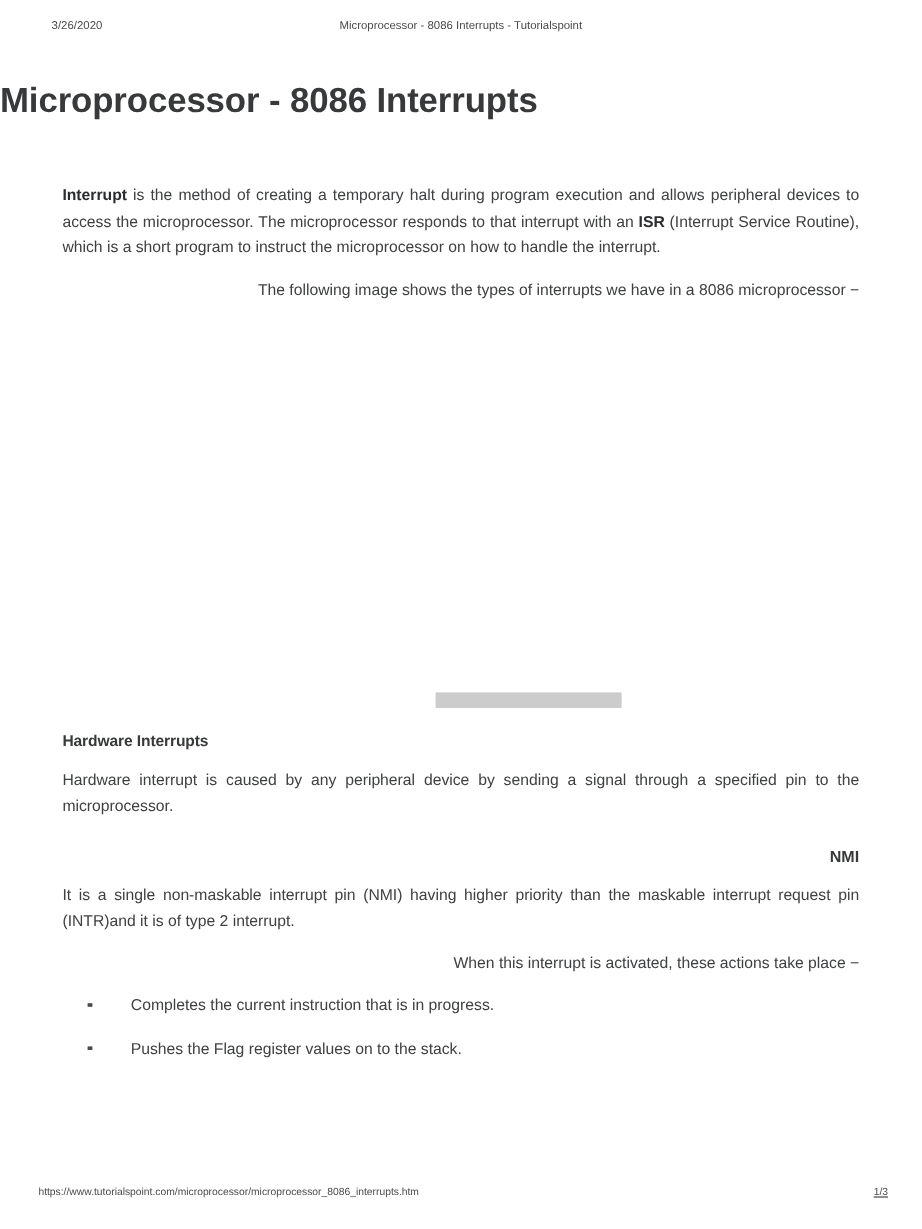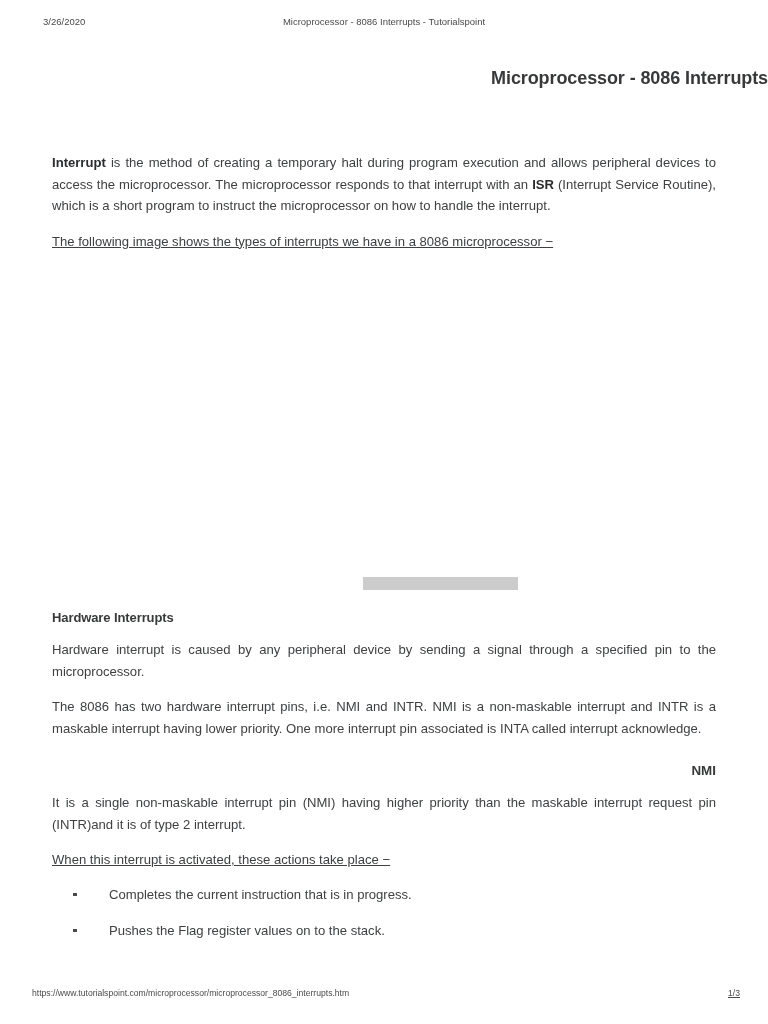--- a/index.html
+++ b/index.html
@@ -41,42 +41,42 @@
     text-align: center;
     white-space: nowrap;
   }
 
   
   .page-title {
     position: absolute;
     top: 68px;
     left: 0;
     width: 768px;
-    text-align: right;
-    font-size: 18px;
+    text-align: left;
+    font-size: 29px;
     font-weight: bold;
     color: #38393a;
     letter-spacing: -0.1px;
   }
 
   
   .content {
     position: absolute;
     left: 52px;
     top: 152px;
     width: 664px;
   }
   p.para {
     margin: 0 0 14px 0;
     font-size: 13.1px;
     line-height: 21.5px;
     text-align: justify;
     color: #3f4042;
   }
-  p.para.nojust { text-align: left; text-decoration: underline; }
+  p.para.nojust { text-align: right; }
   p.para b { font-weight: bold; color: #2b2c2e; }
 
   
   .figure {
     position: absolute;
     left: 0;
     top: 285px;
     width: 768px;
     height: 305px;
   }
@@ -228,21 +228,20 @@
     </g>
   </svg>
 </div>
 
 <div class="lower">
 
   <h2 class="sec-head">Hardware Interrupts</h2>
 
   <p class="para">Hardware interrupt is caused by any peripheral device by sending a signal through a specified pin to the microprocessor.</p>
 
-  <p class="para">The 8086 has two hardware interrupt pins, i.e. NMI and INTR. NMI is a non-maskable interrupt and INTR is a maskable interrupt having lower priority. One more interrupt pin associated is INTA called interrupt acknowledge.</p>
 
   <h3 class="sub-head" style="margin-top:24px;">NMI</h3>
 
   <p class="para">It is a single non-maskable interrupt pin (NMI) having higher priority than the maskable interrupt request pin (INTR)and it is of type 2 interrupt.</p>
 
   <p class="para nojust">When this interrupt is activated, these actions take place −</p>
 
   <ul class="bullets">
     <li>
       <span class="bullet-dot"></span>

